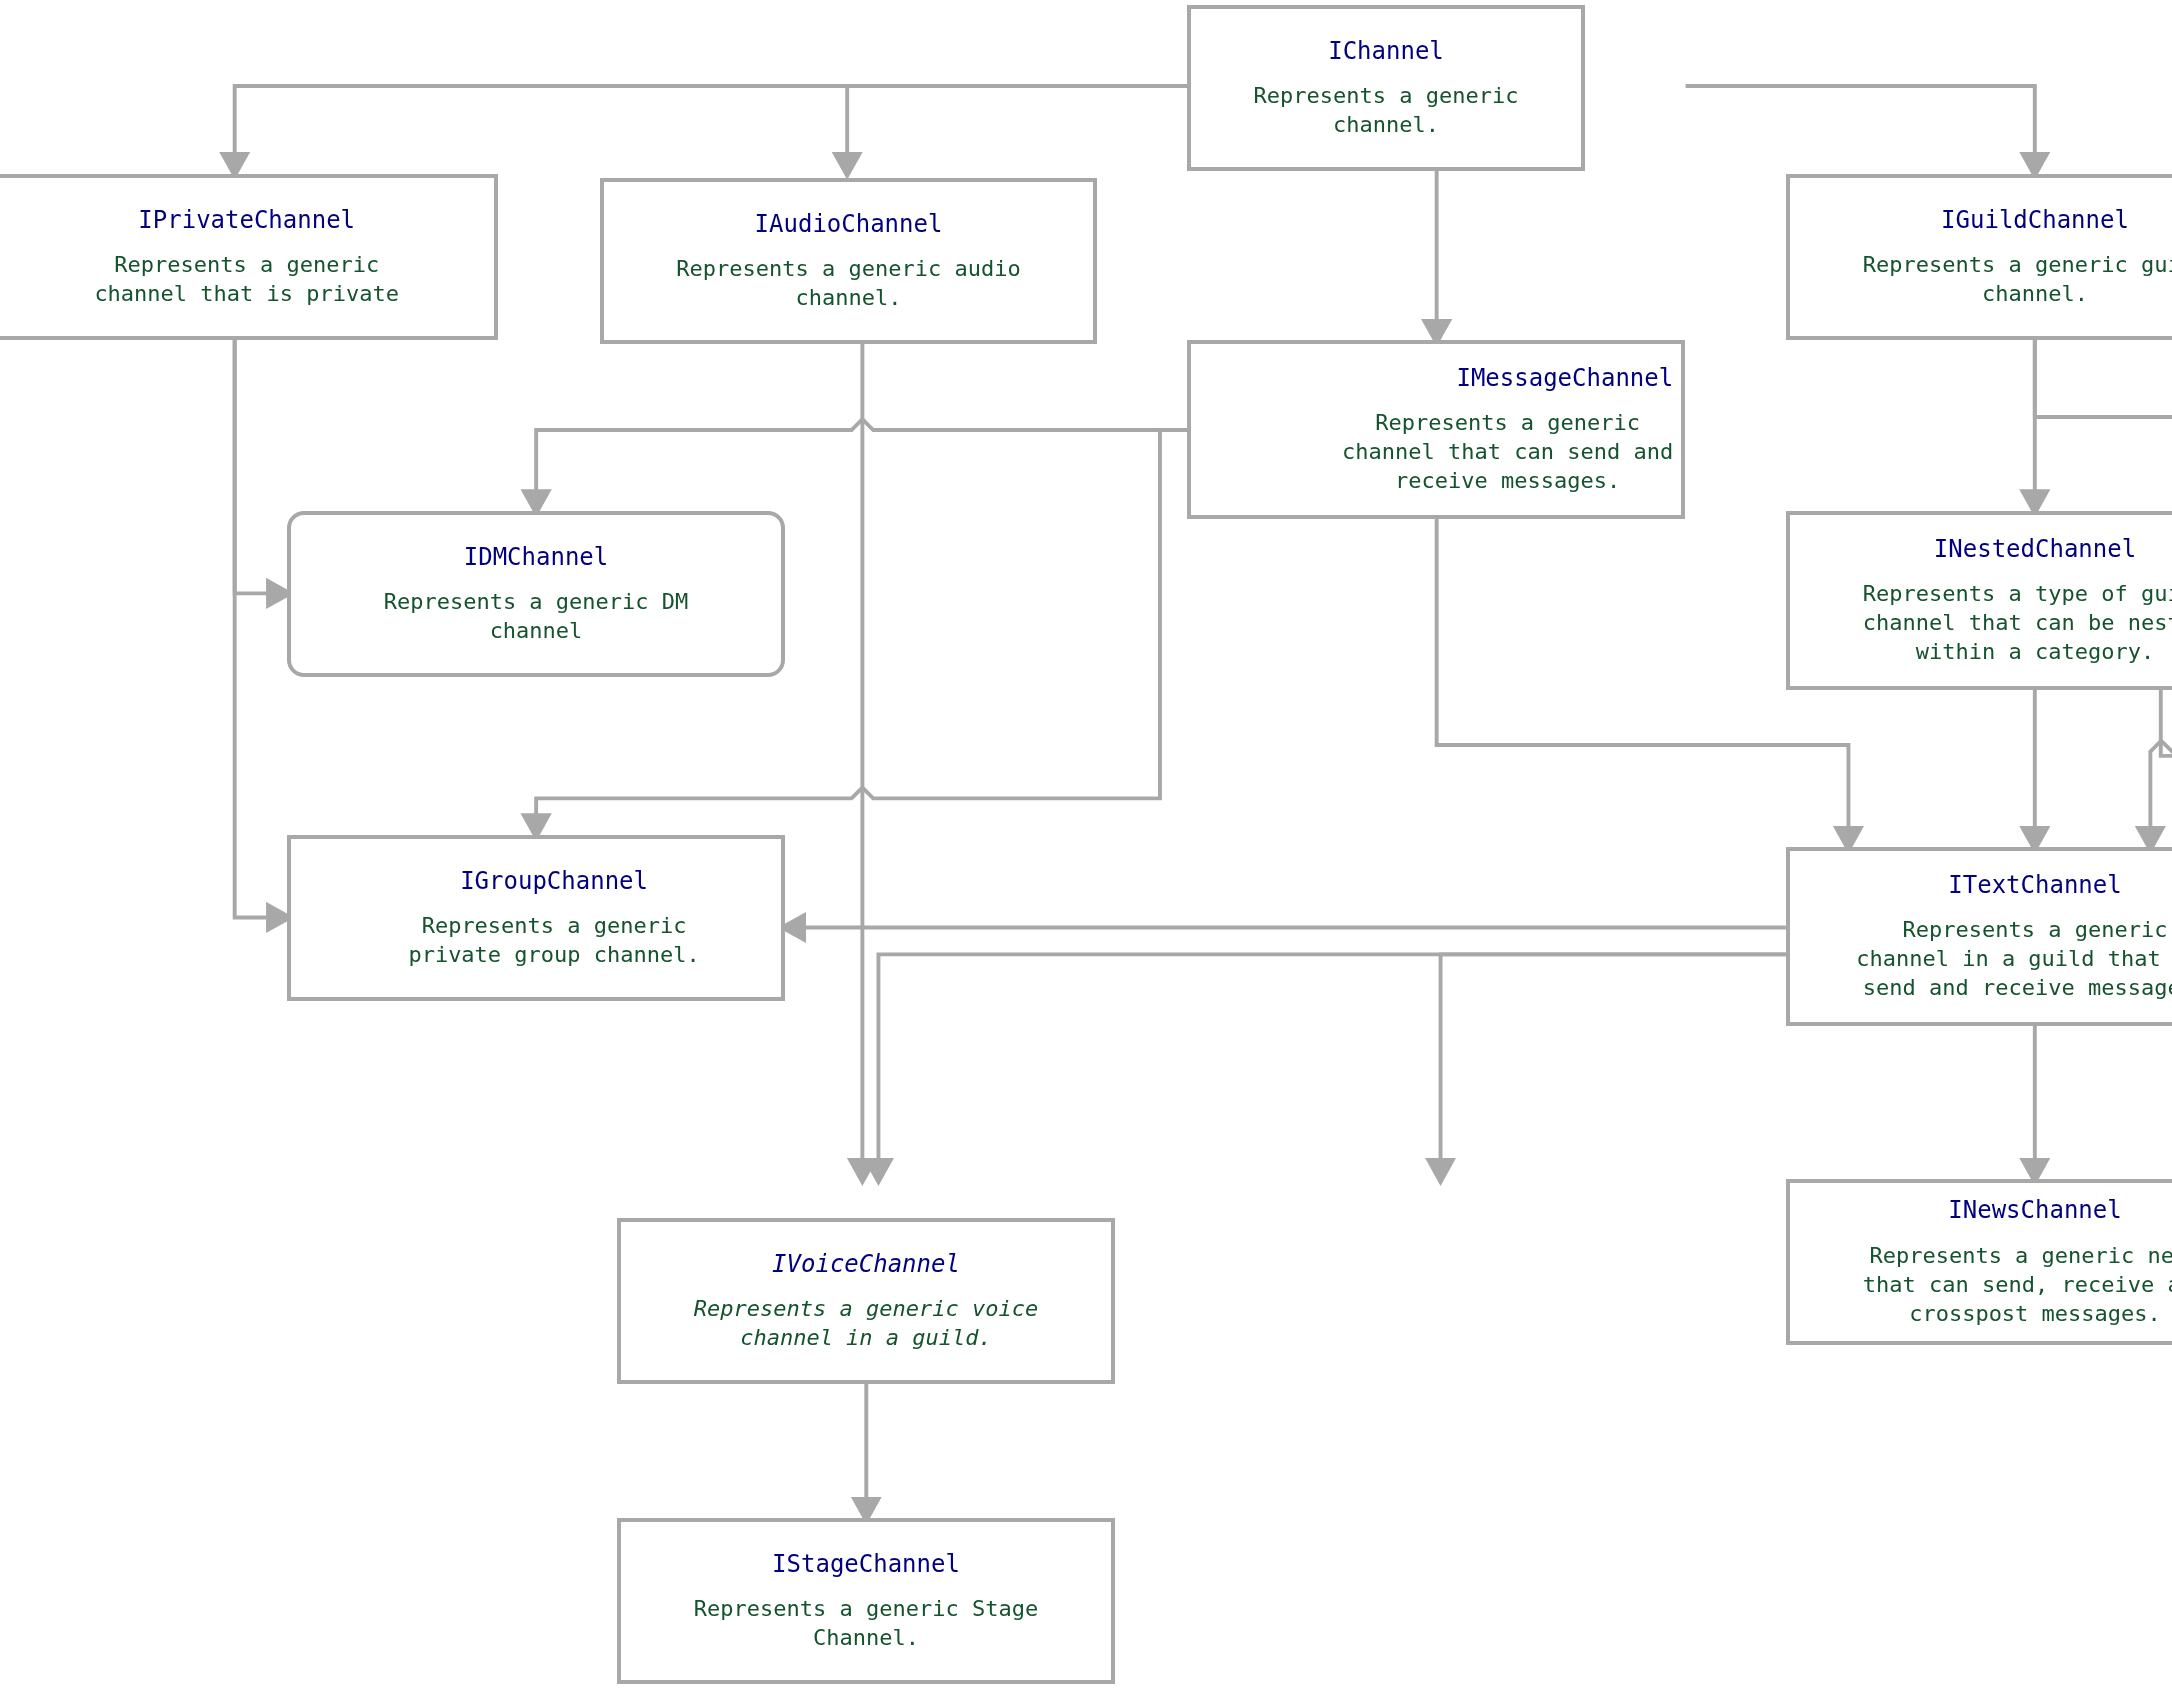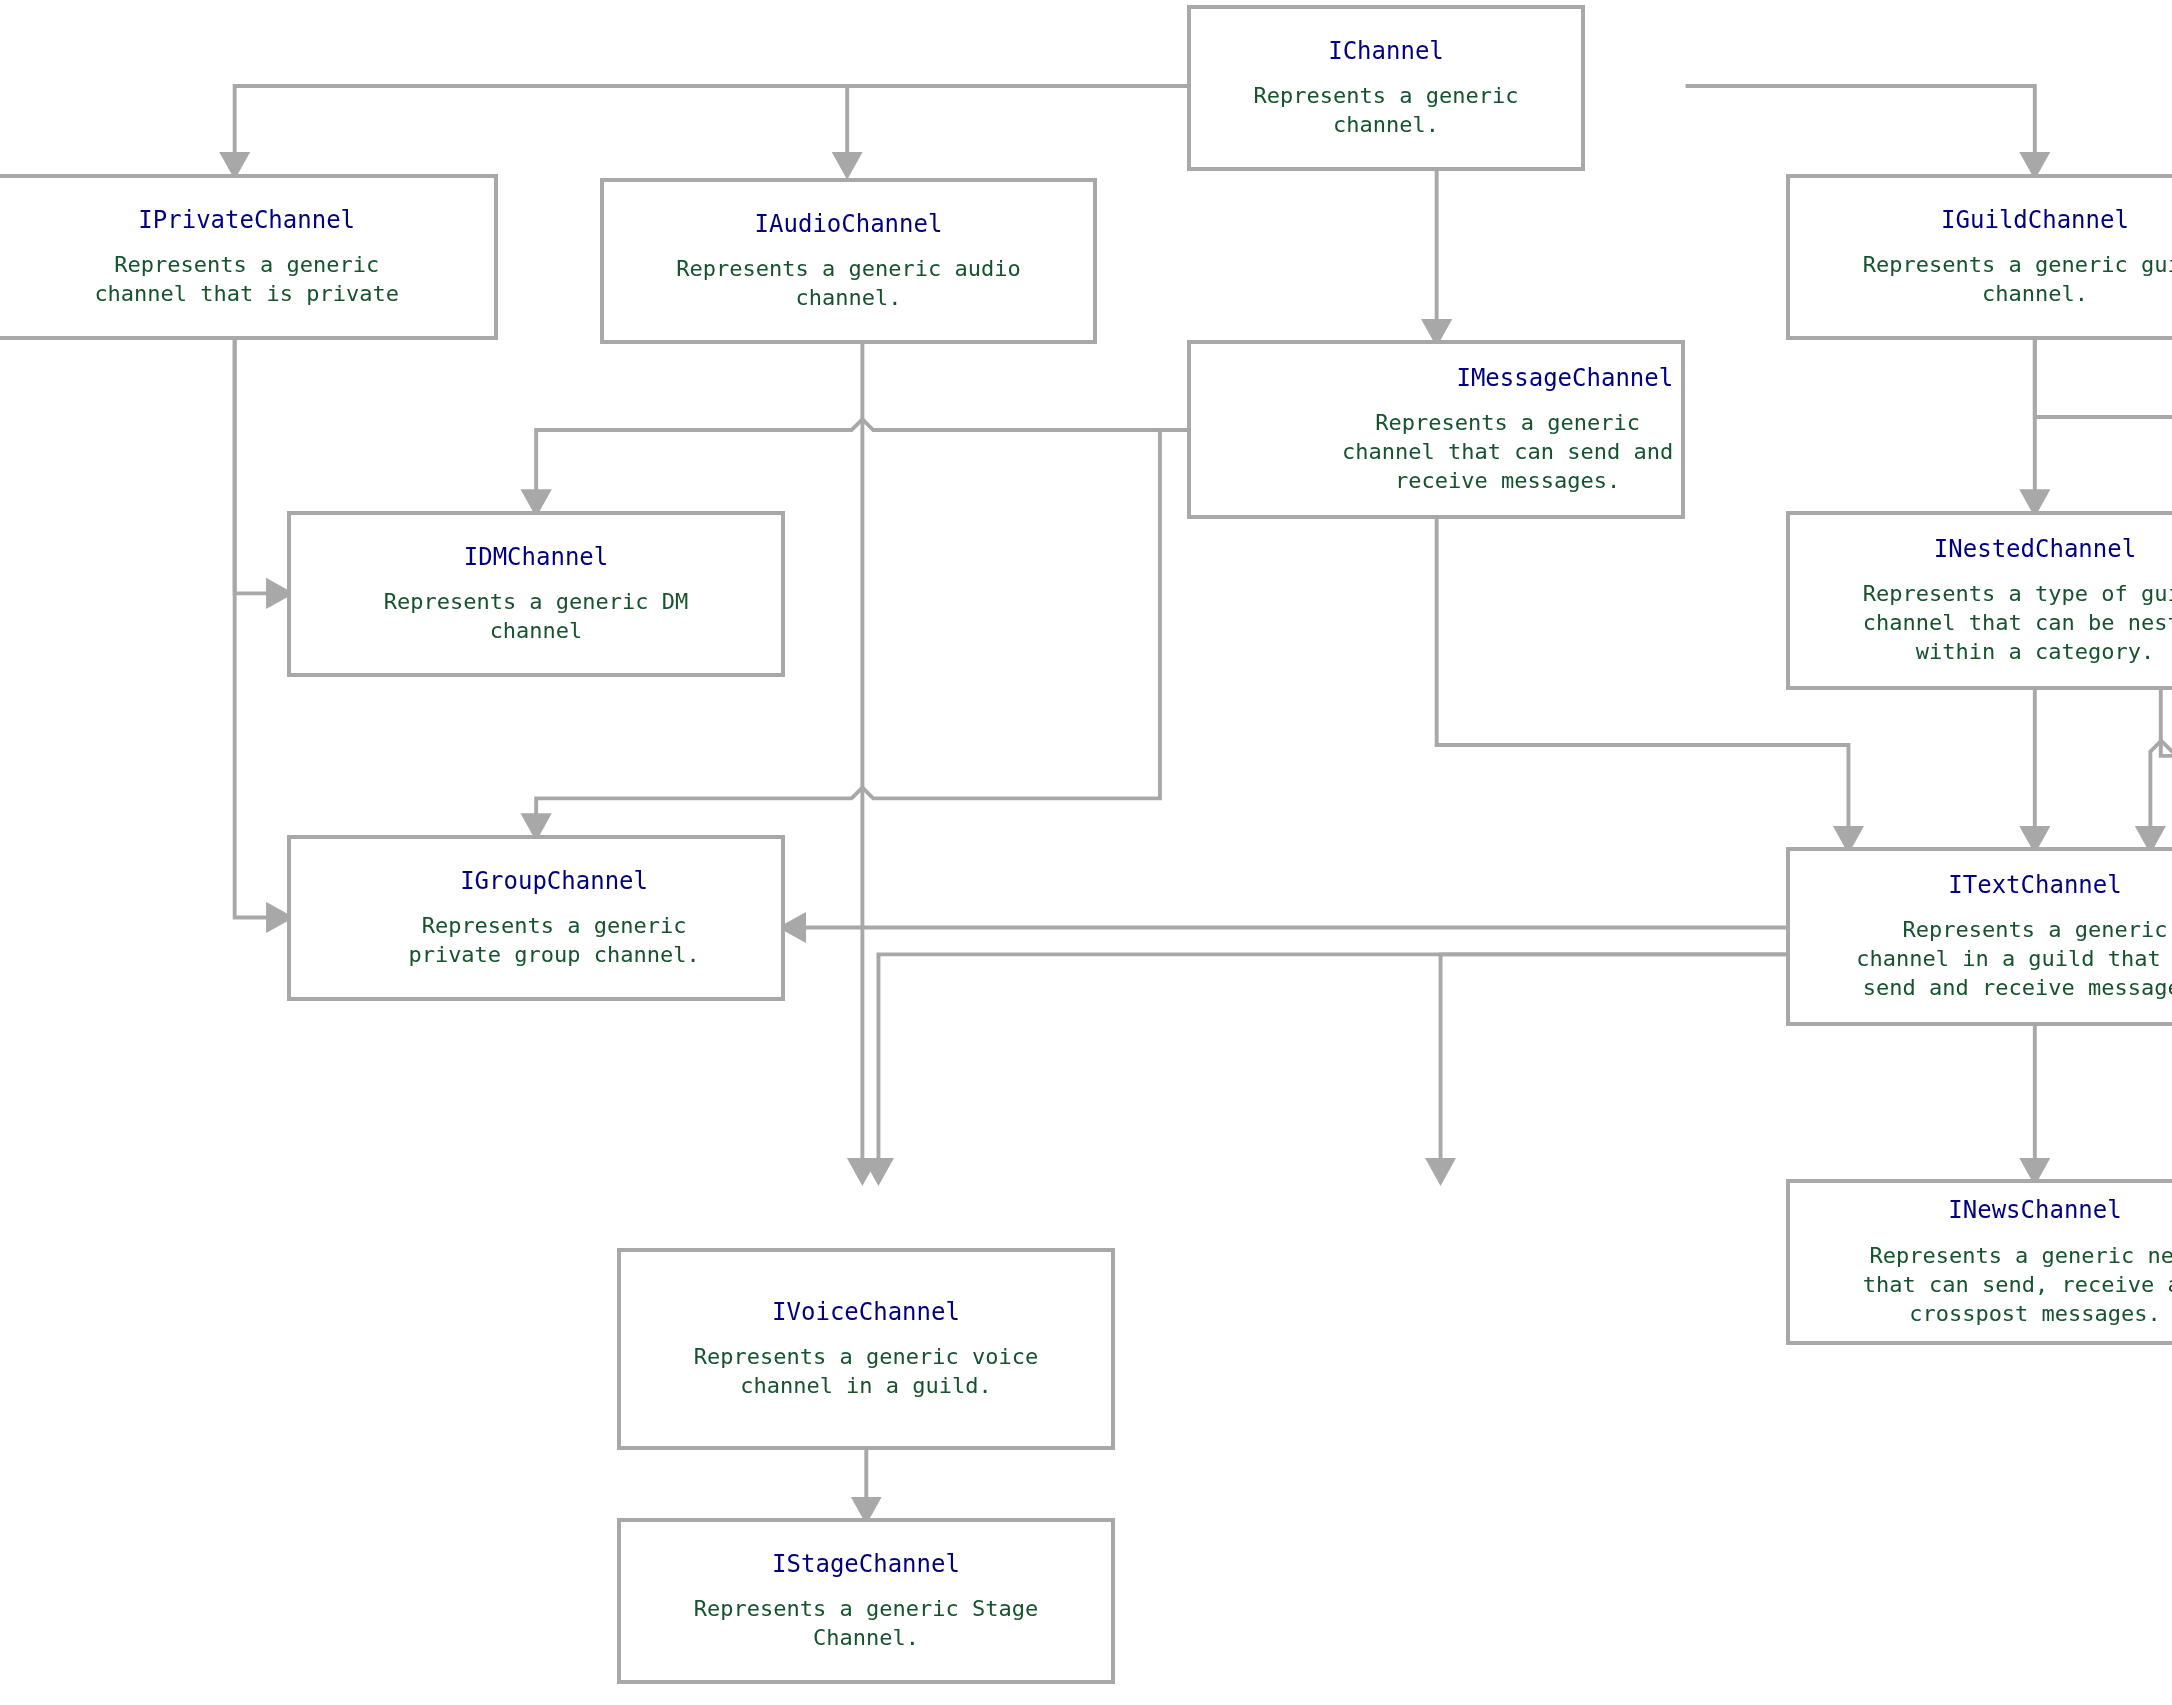--- a/index.html
+++ b/index.html
@@ -137,21 +137,21 @@
 channel.</div>
   </div>
 
   <div class="node" style="left: 1187px; top: 340px; width: 498px; height: 179px; align-items: flex-end;">
     <div class="node-title">IMessageChannel</div>
     <div class="node-desc">Represents a generic
 channel that can send and
 receive messages.</div>
   </div>
 
-  <div class="node" style="left: 287px; top: 511px; width: 498px; height: 166px;">
+  <div class="node" style="left: 287px; top: 511px; width: 498px; height: 166px; border-radius: 17px;">
     <div class="node-title">IDMChannel</div>
     <div class="node-desc">Represents a generic DM
 channel</div>
   </div>
 
   <div class="node" style="left: 1786px; top: 511px; width: 498px; height: 179px;">
     <div class="node-title">INestedChannel</div>
     <div class="node-desc">Represents a type of guild
 channel that can be nested
 within a category.</div>
@@ -163,21 +163,21 @@
 private group channel.</div>
   </div>
 
   <div class="node" style="left: 1786px; top: 847px; width: 498px; height: 179px;">
     <div class="node-title">ITextChannel</div>
     <div class="node-desc">Represents a generic
 channel in a guild that can
 send and receive messages.</div>
   </div>
 
-  <div class="node" style="left: 617px; top: 1248px; width: 498px; height: 202px;">
+  <div class="node" style="left: 617px; top: 1218px; width: 498px; height: 166px; font-style: italic;">
     <div class="node-title">IVoiceChannel</div>
     <div class="node-desc">Represents a generic voice
 channel in a guild.</div>
   </div>
 
 
   <div class="node" style="left: 1786px; top: 1179px; width: 498px; height: 166px;">
     <div class="node-title">INewsChannel</div>
     <div class="node-desc">Represents a generic news
 that can send, receive and

